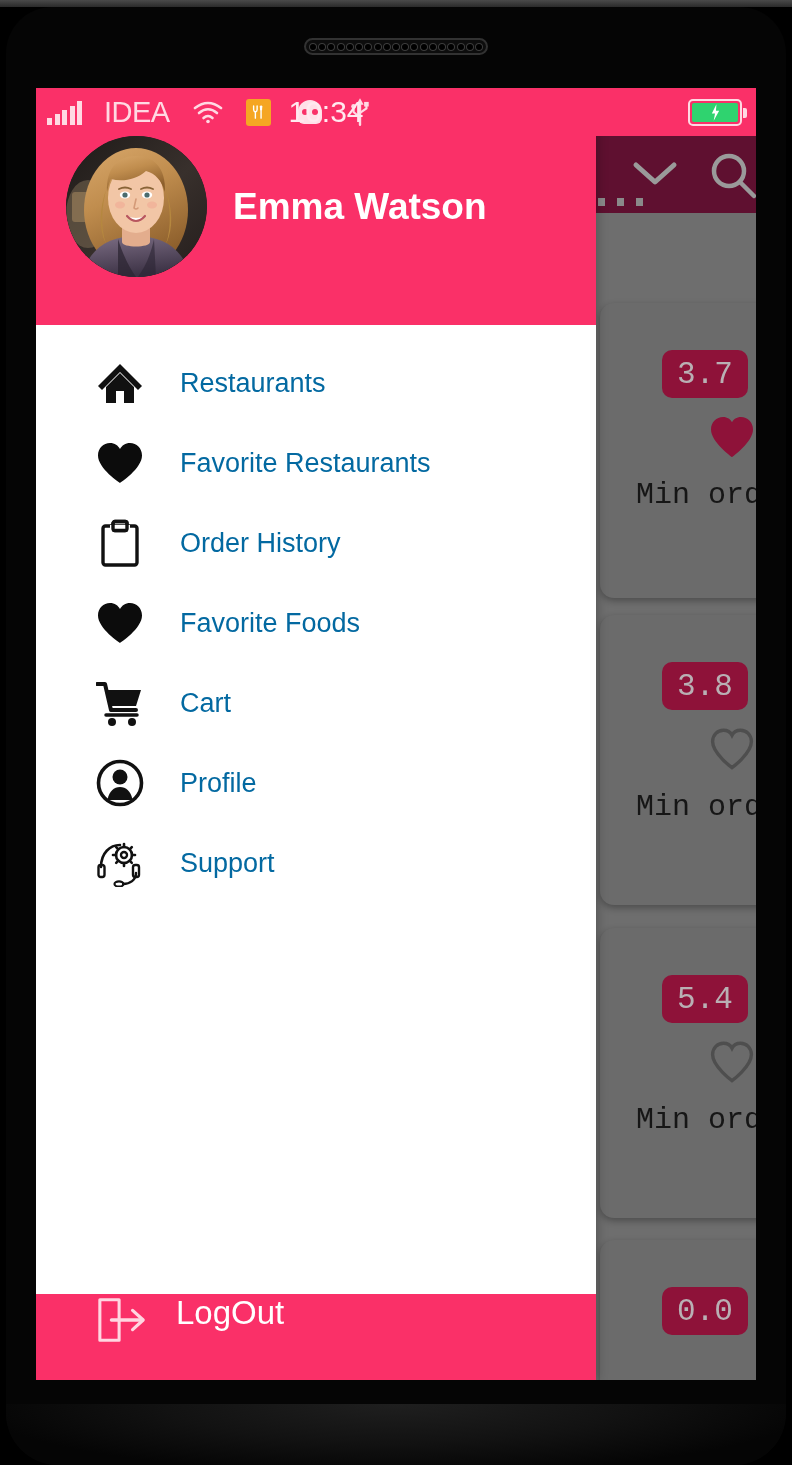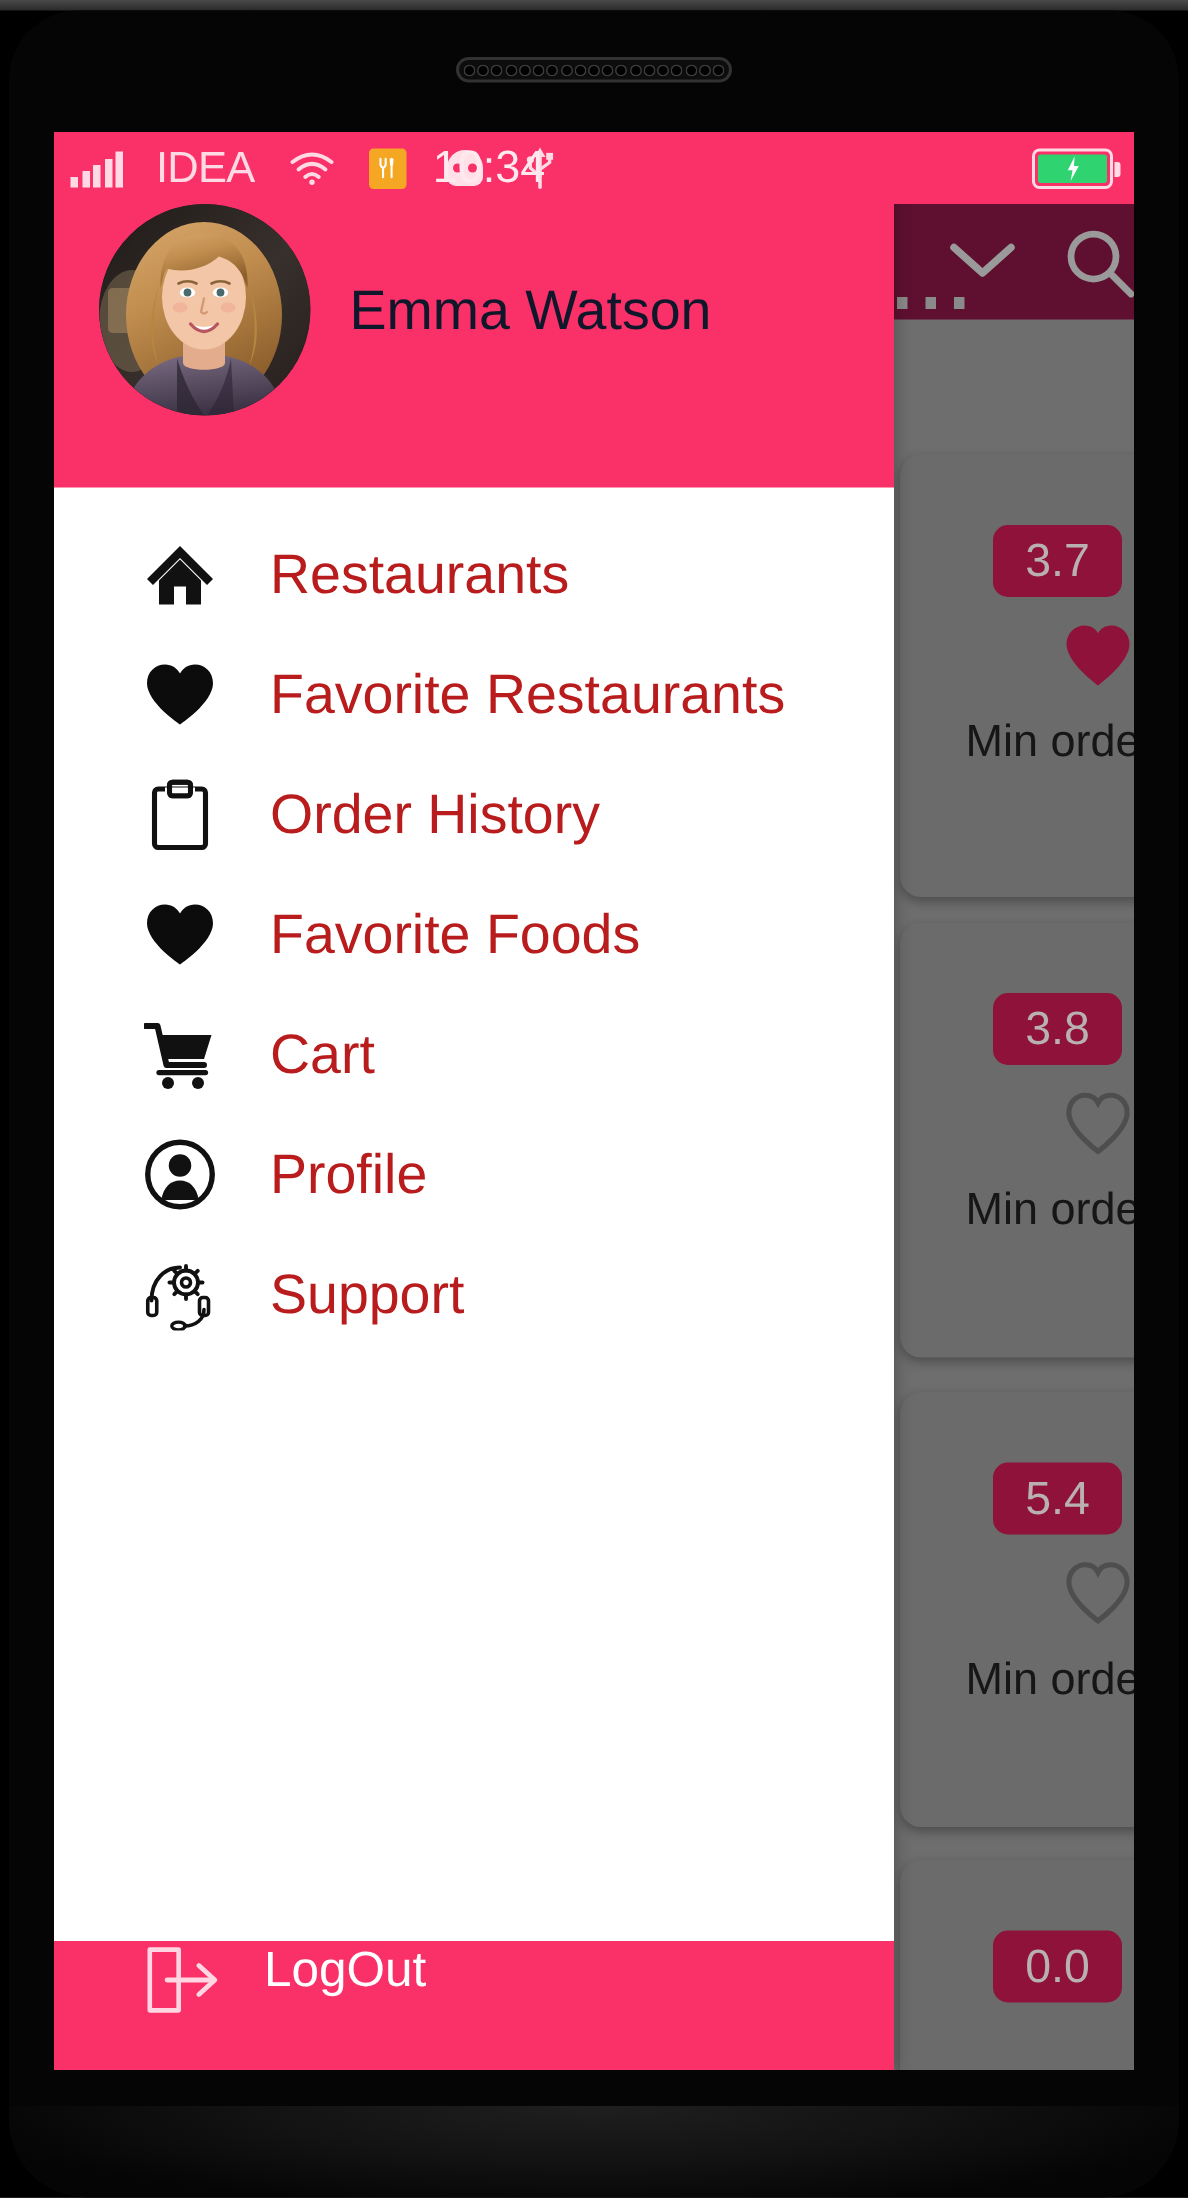--- a/index.html
+++ b/index.html
@@ -117,20 +117,21 @@
     padding-right: 30px;
     box-sizing: border-box;
   }
   .bg-card {
     position: absolute;
     left: 564px;
     width: 178px;
     background: #6b6b6b;
     border-radius: 14px;
     box-shadow: 0 3px 7px rgba(0,0,0,0.30);
+    font-family: Liberation Mono, monospace;
   }
   .bg-card .rating {
     position: absolute;
     left: 62px; top: 47px;
     width: 86px; height: 48px;
     background: #8e1239;
     border-radius: 10px;
     color: #b9b0b4;
     font-size: 31px;
     display: flex;
@@ -177,23 +178,23 @@
     width: 141px; height: 141px;
     border-radius: 50%;
     overflow: hidden;
     flex: 0 0 auto;
     background: #2a2026;
     position: relative;
   }
   #avatar svg { display: block; }
   #profile-name {
     margin-left: 26px;
-    color: #0f172a;
+    color: #ffffff;
     font-size: 37px;
-    font-weight: 400;
+    font-weight: 700;
   }
   #menu-list {
     flex: 1 1 auto;
     padding-top: 18px;
     overflow: hidden;
   }
   .menu-item {
     height: 80px;
     display: flex;
     align-items: center;
@@ -203,22 +204,22 @@
   }
   .menu-icon {
     width: 52px; height: 52px;
     display: flex;
     align-items: center;
     justify-content: center;
     flex: 0 0 auto;
   }
   .menu-label {
     margin-left: 34px;
-    font-size: 37px;
-    color: #b91c1c;
+    font-size: 27px;
+    color: #0369a1;
     font-weight: 400;
     white-space: nowrap;
   }
   #logout-bar {
     height: 86px;
     background: #fa3068;
     display: flex;
     align-items: flex-start;
     padding-left: 60px;
     box-sizing: border-box;

